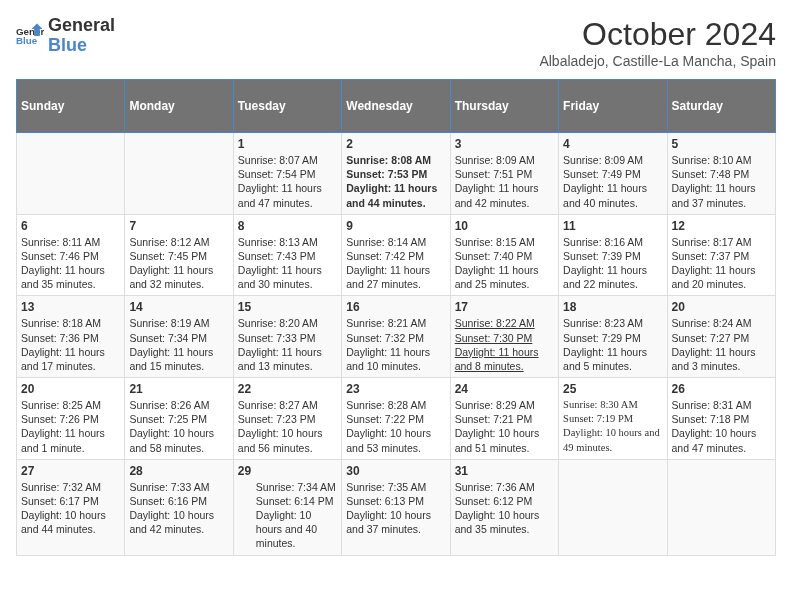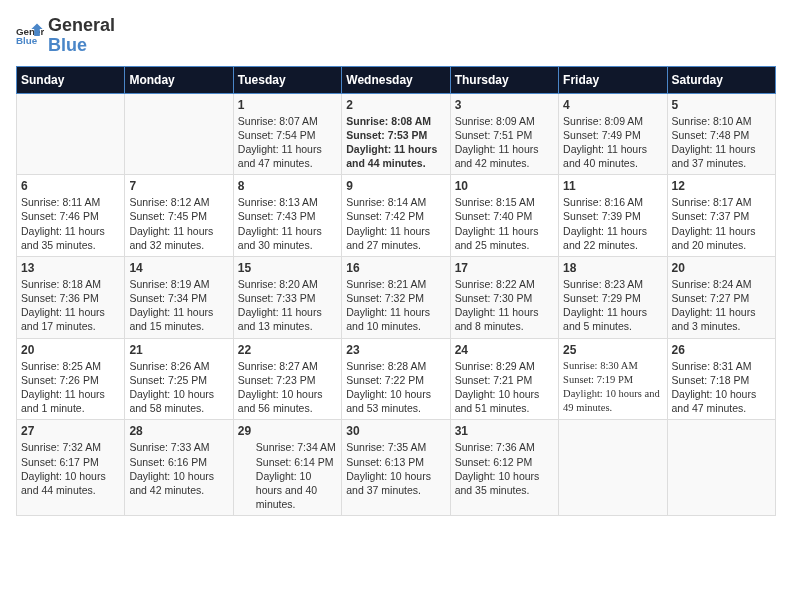--- a/index.html
+++ b/index.html
@@ -45,25 +45,25 @@
     .subtitle {
       font-size: 14px;
       color: #555;
     }
     table {
       width: 100%;
       border-collapse: collapse;
       table-layout: fixed;
     }
     thead tr th {
-      background-color: #0f172a;
+      background-color: #737373;
       color: #fff;
       font-size: 12px;
       font-weight: bold;
-      padding: 6px 4px;
+      padding: 19px 4px;
       border: 1px solid #4a86c8;
       text-align: left;
     }
     tbody tr {
       border-bottom: 1px solid #ccc;
     }
     tbody tr td {
       border: 1px solid #ddd;
       vertical-align: top;
       padding: 4px 4px;
@@ -95,20 +95,24 @@
     <svg class="logo-icon" viewBox="0 0 40 40" xmlns="http://www.w3.org/2000/svg">
       <text x="0" y="18" font-size="14" font-weight="bold" fill="#333">General</text>
       <text x="0" y="32" font-size="14" font-weight="bold" fill="#4a86c8">Blue</text>
       <polygon points="30,2 38,10 34,10 34,20 26,20 26,10 22,10" fill="#4a86c8"></polygon>
     </svg>
     <div>
       <div class="logo-text">General</div>
       <div class="logo-text"><span>Blue</span></div>
     </div>
   </div>
+  <div class="title-block">
+    <div class="month-title">October 2024</div>
+    <div class="subtitle">Albaladejo, Castille-La Mancha, Spain</div>
+  </div>
 </div>
 
 <table>
   <thead>
     <tr>
     <th>Sunday</th>
         <th>Monday</th>
         <th>Tuesday</th>
         <th>Wednesday</th>
         <th>Thursday</th>
@@ -215,21 +219,21 @@
 Daylight: 11 hours and 13 minutes.</div>
         </td>
         <td>
           <span class="day-num">16</span>
           <div class="cell-content" style="white-space: pre-line;">Sunrise: 8:21 AM
 Sunset: 7:32 PM
 Daylight: 11 hours and 10 minutes.</div>
         </td>
         <td>
           <span class="day-num">17</span>
-          <div class="cell-content" style="white-space: pre-line;">Sunrise: 8:22 AM
+          <div class="cell-content" style="white-space: pre-line; text-decoration: underline;">Sunrise: 8:22 AM
 Sunset: 7:30 PM
 Daylight: 11 hours and 8 minutes.</div>
         </td>
         <td>
           <span class="day-num">18</span>
           <div class="cell-content" style="white-space: pre-line;">Sunrise: 8:23 AM
 Sunset: 7:29 PM
 Daylight: 11 hours and 5 minutes.</div>
         </td>
         <td>

